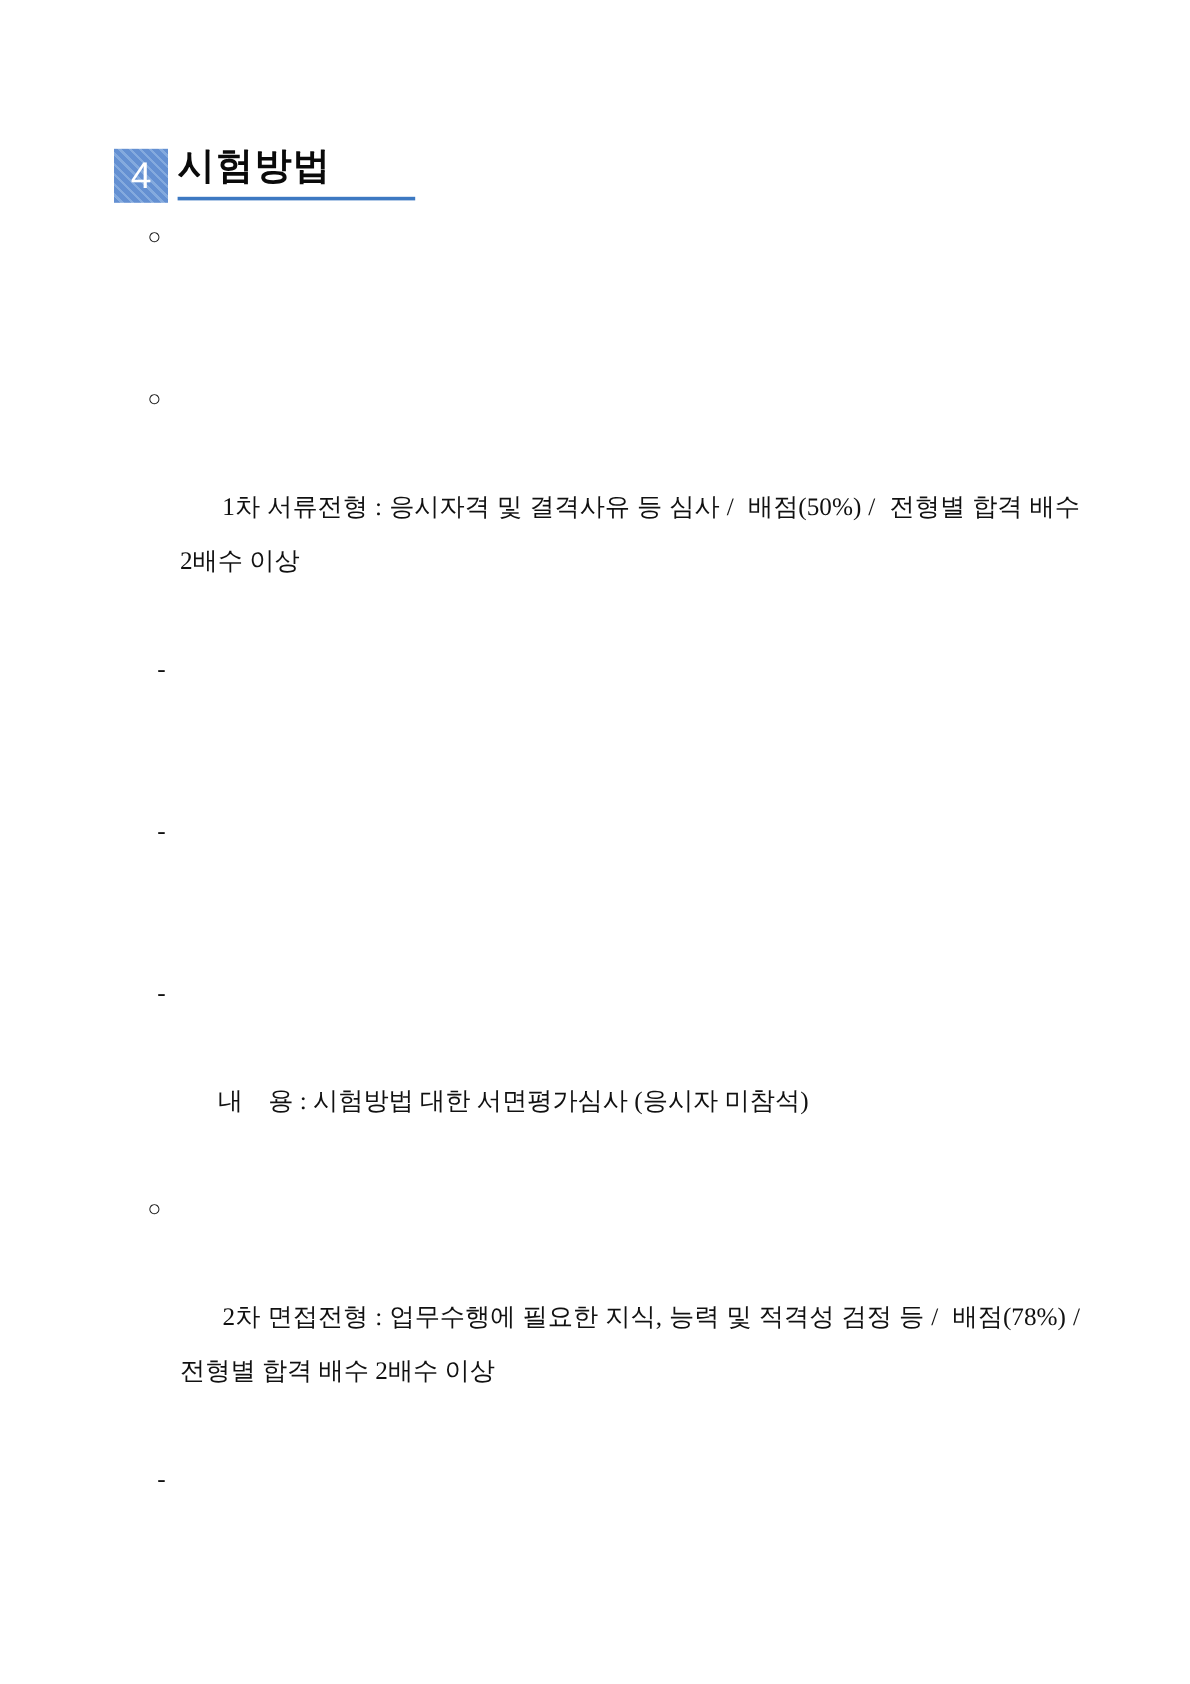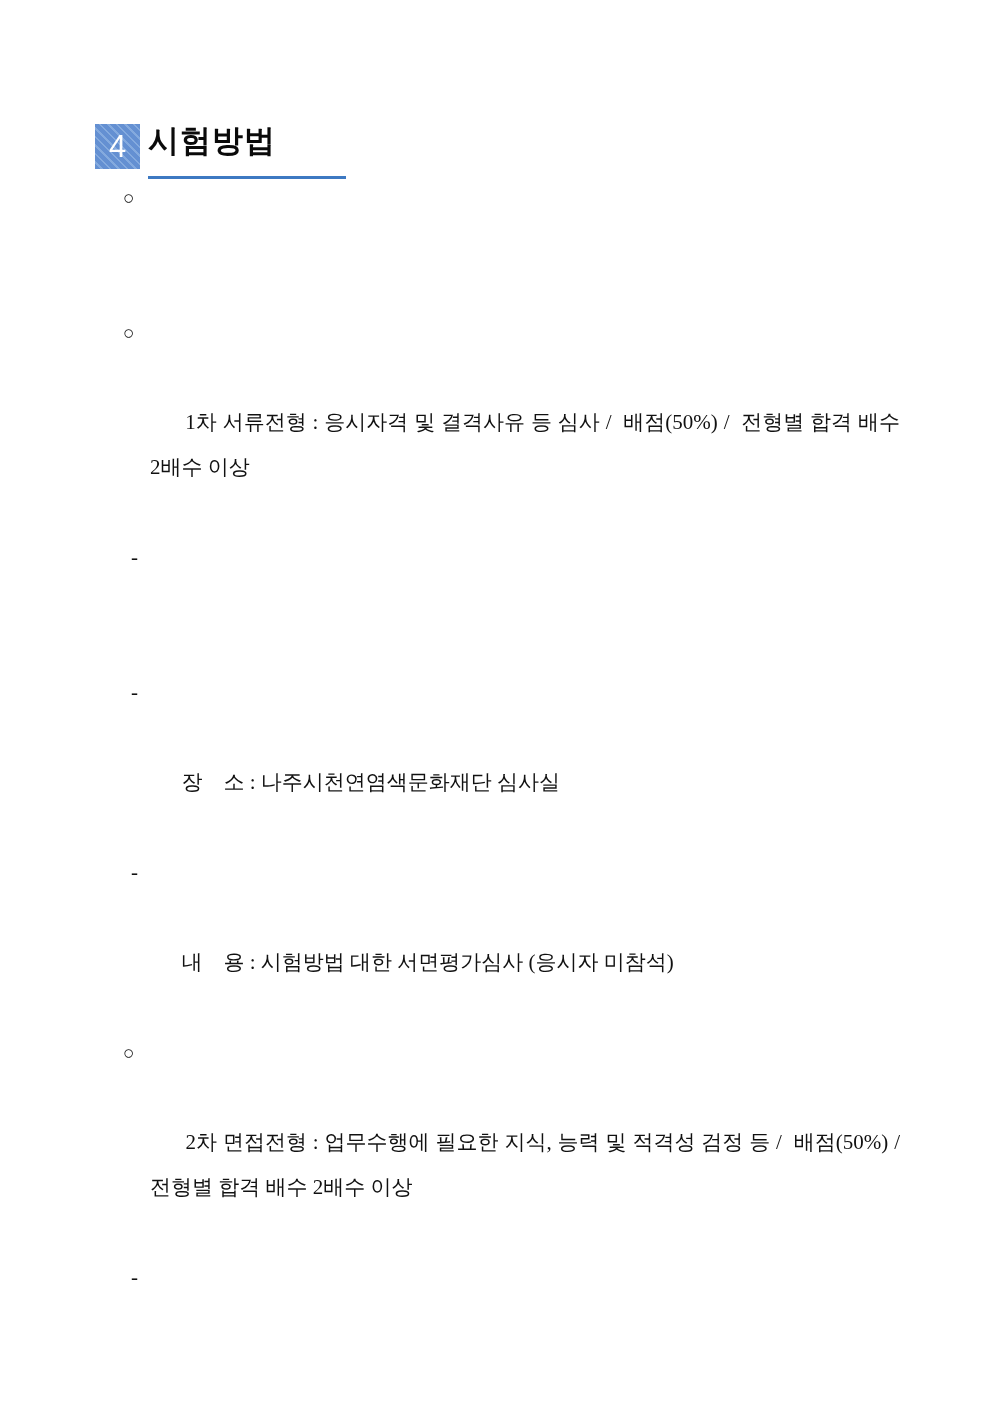--- a/index.html
+++ b/index.html
@@ -40,27 +40,27 @@
     font-weight: 400;
     text-align: center;
     line-height: 45px;
   }
   .section-title {
     position: absolute;
     left: 53px;
     top: 0;
     margin: 0;
     width: 198px;
-    font-family: Liberation Sans, sans-serif;
+    font-family: Liberation Mono, monospace;
     font-size: 31px;
     font-weight: 800;
     letter-spacing: 1px;
     color: #0a0a0a;
     line-height: 42px;
-    padding-bottom: 14px;
+    padding-bottom: 2px;
     border-bottom: 3px solid #3d79c2;
     white-space: nowrap;
   }
 
   
   .content {
     position: absolute;
     left: 122px;
     top: 175px;
     width: 778px;
@@ -106,29 +106,28 @@
     </p>
     <p class="lvl-circle">
       <span class="marker">○</span>
       <span>1차 서류전형 : 응시자격 및 결격사유 등 심사 /  배점(50%) /  전형별 합격 배수 2배수 이상</span>
     </p>
     <p class="lvl-dash">
       <span class="marker">-</span>
     </p>
     <p class="lvl-dash">
       <span class="marker">-</span>
-      <span>장    소 : 나주시천연염색문화재단 심사실</span>
     </p>
     <p class="lvl-dash">
       <span class="marker">-</span>
       <span>내    용 : 시험방법 대한 서면평가심사 (응시자 미참석)</span>
     </p>
     <p class="lvl-circle">
       <span class="marker">○</span>
-      <span>2차 면접전형 : 업무수행에 필요한 지식, 능력 및 적격성 검정 등 /  배점(50%) /  전형별 합격 배수 2배수 이상</span>
+      <span>2차 면접전형 : 업무수행에 필요한 지식, 능력 및 적격성 검정 등 /  배점(78%) /  전형별 합격 배수 2배수 이상</span>
     </p>
     <p class="lvl-dash">
       <span class="marker">-</span>
       
     </p>
 
   </div>
 
 </div>
 

